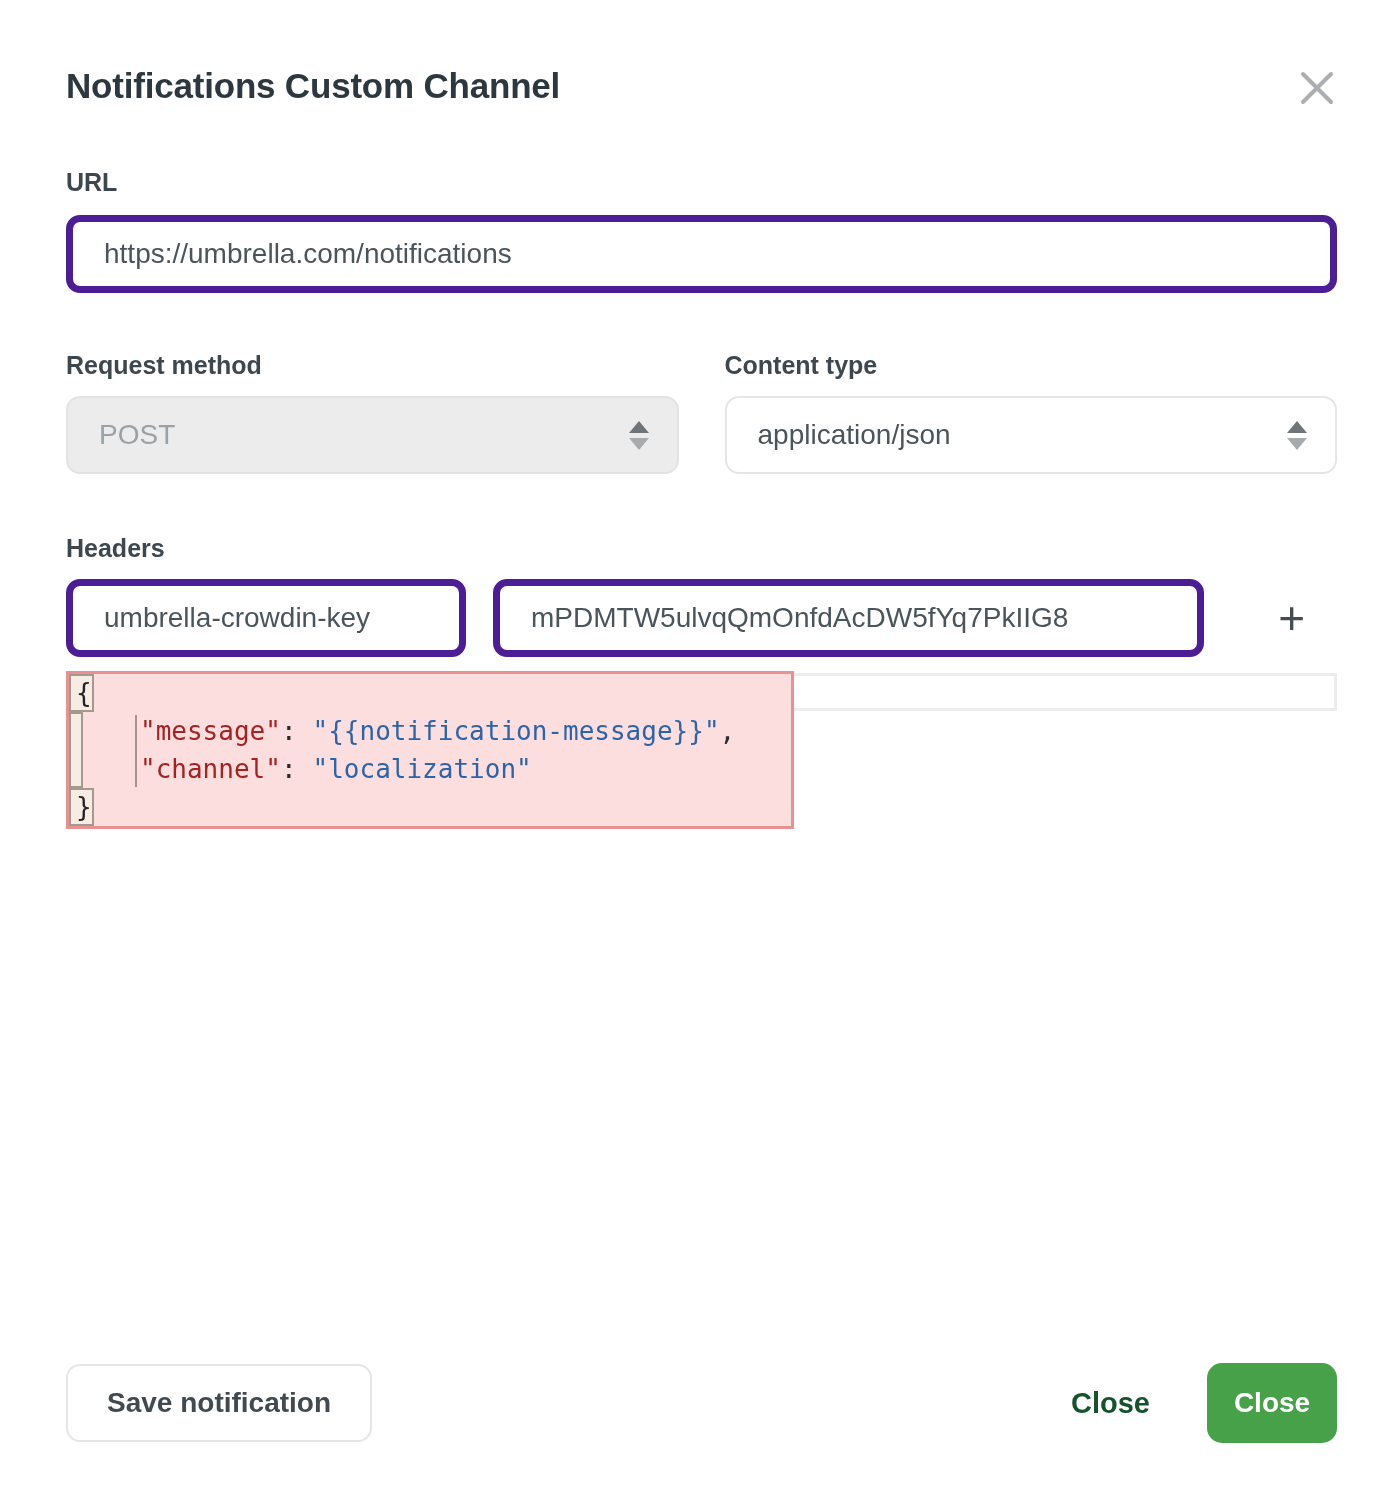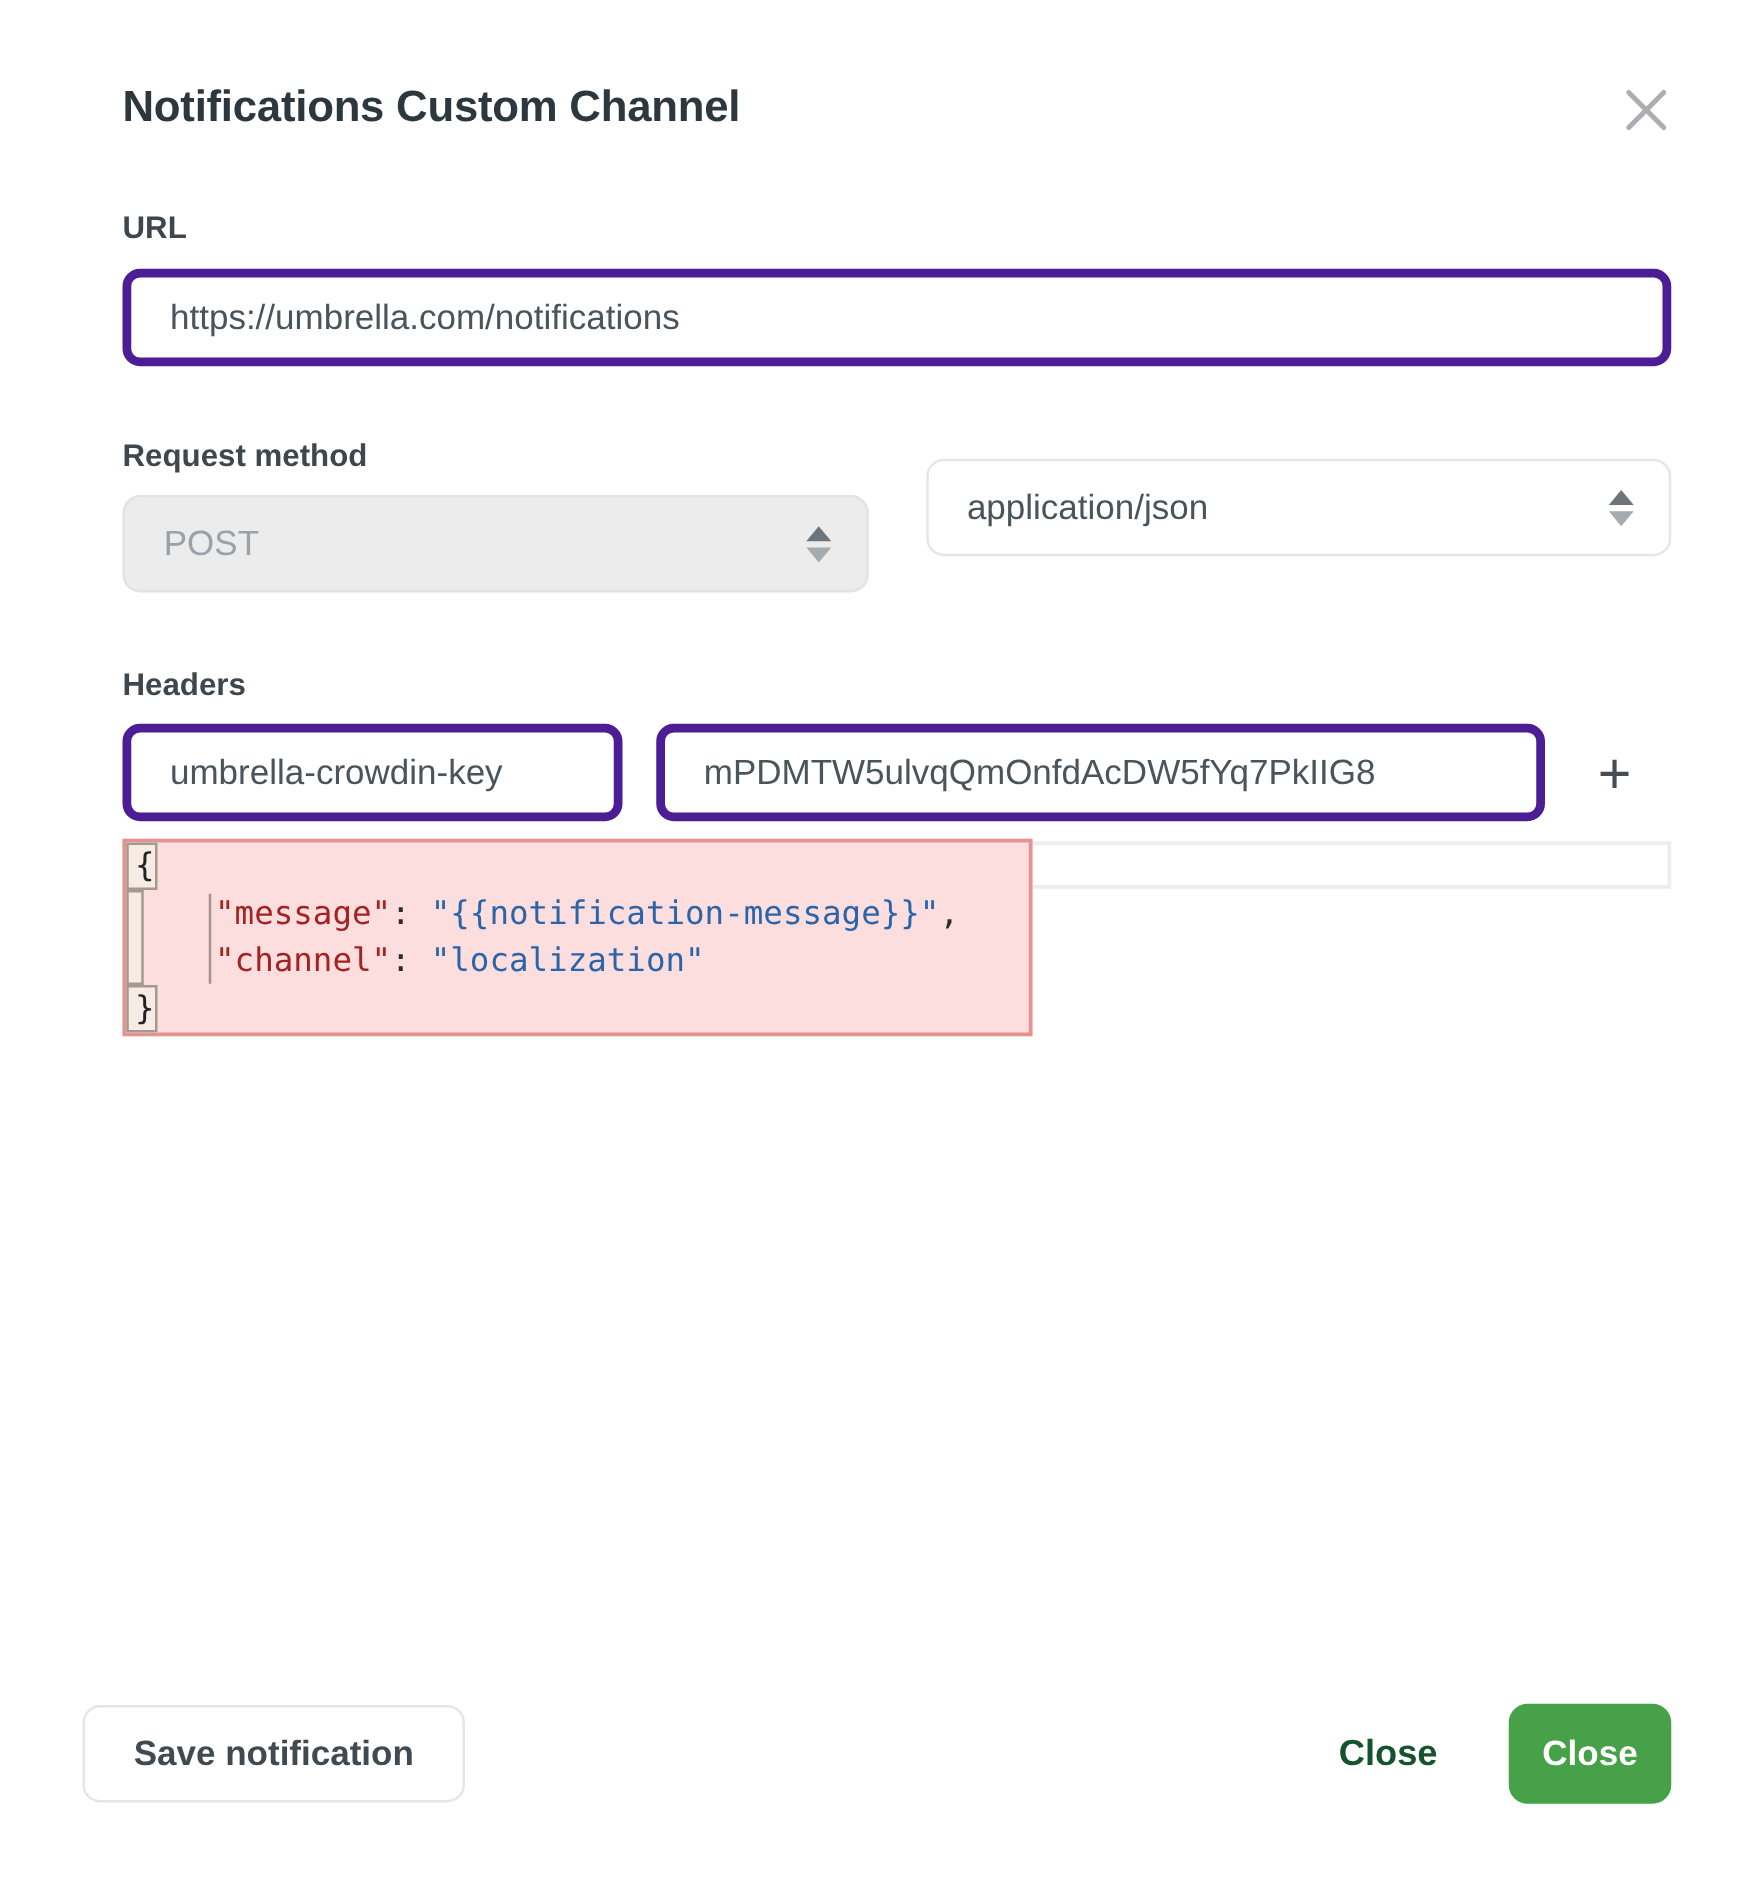--- a/index.html
+++ b/index.html
@@ -1,18 +1,18 @@
 <!DOCTYPE html>
 <html><head>
 <meta charset="utf-8">
 <style>
   * { margin:0; padding:0; box-sizing:border-box; }
   html,body { width:1400px; height:1508px; background:#ffffff; overflow:hidden;
               font-family:"Liberation Sans", sans-serif; color:#3d474d; }
-  .modal { position:relative; width:1400px; height:1508px; padding:0 63px 0 98px; }
+  .modal { position:relative; width:1400px; height:1508px; padding:0 63px 0 66px; }
 
   
   .modal-header { display:flex; justify-content:space-between; align-items:flex-start; padding-top:66px; }
   .modal-title { font-size:35px; font-weight:700; color:#2d383e; letter-spacing:-0.2px; }
   .close-btn { width:40px; height:40px; border:none; background:transparent; cursor:pointer;
                display:flex; align-items:center; justify-content:center; margin-top:2px; }
 
   
   .field-label { font-size:25px; font-weight:600; color:#3d474d; }
   .lbl-url { margin-top:60px; }
@@ -99,20 +99,21 @@
       <div class="field-label">Request method</div>
       <div class="select disabled">
         <span>POST</span>
         <span class="arrows">
           <span class="tri-up"></span>
           <span class="tri-down"></span>
         </span>
       </div>
     </div>
     <div class="col">
+      <div class="field-label">Content type</div>
       <div class="select enabled">
         <span>application/json</span>
         <span class="arrows">
           <span class="tri-up"></span>
           <span class="tri-down"></span>
         </span>
       </div>
     </div>
   </div>
 

